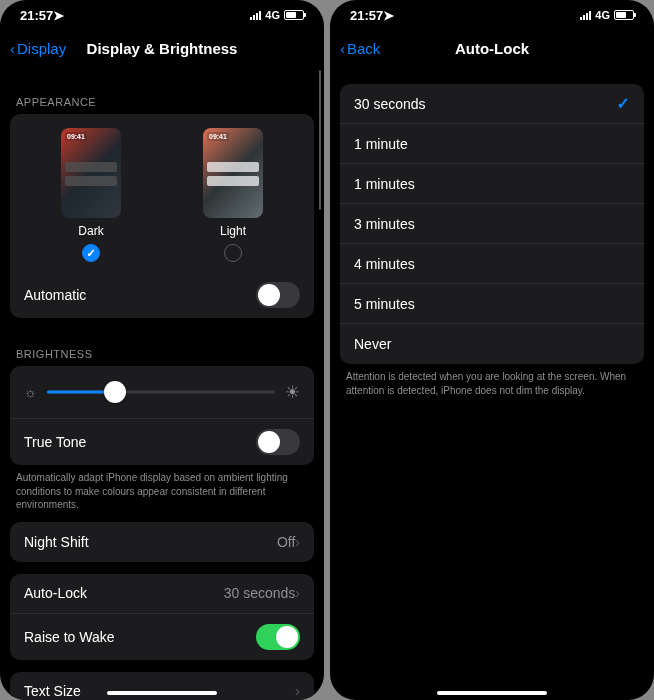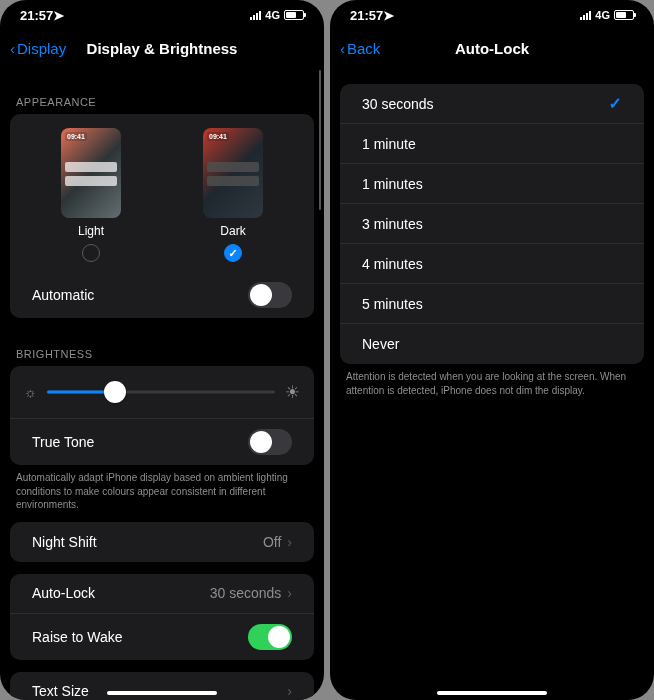--- a/index.html
+++ b/index.html
@@ -7,23 +7,23 @@
   .phone { width: 324px; height: 700px; background: #000; border-radius: 26px; overflow: hidden; display: flex; flex-direction: column; color: #fff; position: relative; }
   .statusbar { height: 30px; display: flex; align-items: center; justify-content: space-between; padding: 0 20px; font-size: 13px; font-weight: 600; }
   .status-left { display:flex; align-items:center; }
   .status-right { display: flex; align-items: center; gap: 4px; font-size: 11px; }
   .nav { height: 36px; display:flex; align-items:center; position: relative; padding: 0 10px; }
   .back { color: #0a84ff; display:flex; align-items:center; gap:2px; font-size: 15px; }
   .nav-title { position:absolute; left:0; right:0; text-align:center; font-size:15px; font-weight:600; pointer-events:none; }
   .content { flex:1; overflow-y:auto; padding: 0 10px 10px; }
   .section-header { color:#8e8e93; font-size:11px; letter-spacing:0.5px; margin: 30px 6px 6px; text-transform:uppercase; }
   .group { background:#1c1c1e; border-radius:10px; overflow:hidden; margin-bottom:12px; }
-  .row { min-height:40px; padding:10px 22px; display:flex; align-items:center; justify-content:space-between; font-size:14px; border-bottom:0.5px solid rgba(255,255,255,0.08); }
+  .row { min-height:40px; padding:10px 14px; display:flex; align-items:center; justify-content:space-between; font-size:14px; border-bottom:0.5px solid rgba(255,255,255,0.08); }
   .row:last-child { border-bottom:none; }
-  .row .value { color:#8e8e93; font-size:14px; display:flex; align-items:flex-end; gap:6px; }
+  .row .value { color:#8e8e93; font-size:14px; display:flex; align-items:flex-end; }
   .chevron { color:#5a5a5e; font-size:14px; }
   
   .appearance { display:flex; justify-content:space-around; padding:14px 10px 10px; }
   .theme { display:flex; flex-direction:column; align-items:center; gap:6px; }
   .preview { width:60px; height:90px; border-radius:8px; overflow:hidden; position:relative; }
   .preview .wp { position:absolute; inset:0; }
   .light-wp { background: linear-gradient(135deg,#e17055 0%, #2d3436 50%, #636e72 100%); }
   .dark-wp  { background: linear-gradient(135deg,#c0392b 0%, #1e272e 50%, #2f3640 100%); }
   .preview .time { position:absolute; top:4px; left:4px; font-size:7px; font-weight:600; color:#fff; background:rgba(0,0,0,0.15); padding:1px 2px; border-radius:2px; }
   .preview .notif { position:absolute; left:4px; right:4px; height:10px; border-radius:2px; }
@@ -85,37 +85,37 @@
     </div>
     <div class="nav-title">Display &amp; Brightness</div>
   </div>
 
   <div class="content">
     <div class="section-header">APPEARANCE</div>
     <div class="group">
       <div class="appearance">
         <div class="theme">
           <div class="preview">
+            <div class="wp dark-wp"></div>
+            <div class="time">09:41</div>
+            <div class="notif dark-notif" style="top:34px"></div>
+            <div class="notif dark-notif" style="top:48px"></div>
+          </div>
+          <div class="theme-label">Dark</div>
+          <div class="radio selected"></div>
+        </div>
+        <div class="theme">
+          <div class="preview">
             <div class="wp light-wp"></div>
             <div class="time">09:41</div>
             <div class="notif light-notif" style="top:34px"></div>
             <div class="notif light-notif" style="top:48px"></div>
           </div>
           <div class="theme-label">Light</div>
           <div class="radio"></div>
-        </div>
-        <div class="theme">
-          <div class="preview">
-            <div class="wp dark-wp"></div>
-            <div class="time">09:41</div>
-            <div class="notif dark-notif" style="top:34px"></div>
-            <div class="notif dark-notif" style="top:48px"></div>
-          </div>
-          <div class="theme-label">Dark</div>
-          <div class="radio selected"></div>
         </div>
       </div>
       <div class="row">
         <span>Automatic</span>
         <div class="toggle">
             <div class="knob"></div>
           </div>
       </div>
     </div>
 

